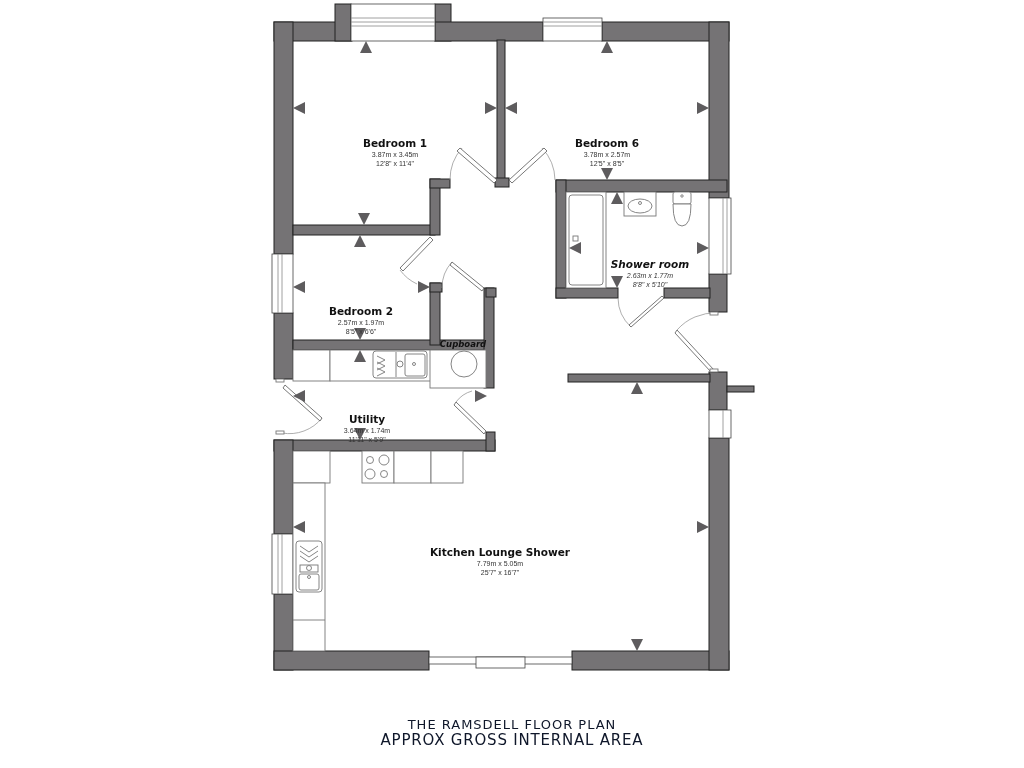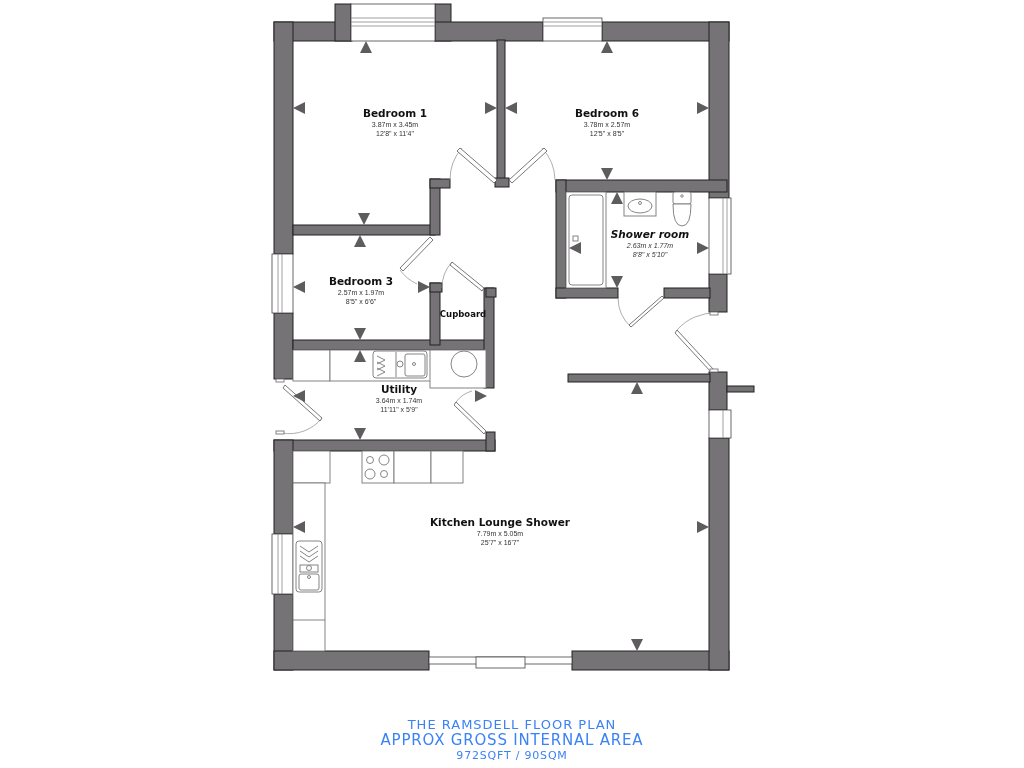--- a/index.html
+++ b/index.html
@@ -5,25 +5,25 @@
   html, body { margin:0; padding:0; background:#ffffff; }
   body { width:1024px; height:768px; position:relative; overflow:hidden; font-family:"DejaVu Sans", sans-serif; }
   #plan { position:absolute; left:0; top:0; width:1024px; height:768px; }
   .wall { fill:#757375; stroke:#222; stroke-width:1; }
   .win { fill:#fff; stroke:#444; stroke-width:0.8; }
   .winline { stroke:#888; stroke-width:0.8; }
   .fix { fill:#fff; stroke:#777; stroke-width:0.9; }
   .swing { fill:none; stroke:#999; stroke-width:0.8; }
   .leaf { fill:#fff; stroke:#555; stroke-width:0.8; }
   .arrow { fill:#5e5c5e; }
-  .room-label { position:absolute; text-align:center; transform:translateX(-50%); white-space:nowrap; color:#111; }
+  .room-label { position:absolute; text-align:center; transform:translateX(-50%); white-space:nowrap; color:#111;margin-top:30px; }
   .room-name { font-family:"DejaVu Sans", sans-serif; font-weight:bold; font-size:10.5px; line-height:13px; display:block; }
   .room-dim { font-family:"Liberation Sans", sans-serif; font-size:7px; line-height:9px; display:block; color:#333; }
   .cup-name { font-size:8.5px; }
-  #caption { position:absolute; left:0; width:1024px; top:716px; text-align:center; color:#3b82f6; font-family:"DejaVu Sans", sans-serif; }
+  #caption { position:absolute; left:0; width:1024px; top:716px; text-align:center; color:#0f172a; font-family:"DejaVu Sans", sans-serif; }
   #caption .t1 { font-size:13px; letter-spacing:1px; font-weight:normal; line-height:17px; display:block; }
   #caption .t2 { font-size:15px; letter-spacing:0.8px; line-height:15px; display:block; }
   #caption .t3 { font-size:11px; letter-spacing:0.8px; line-height:15px; display:block; }
 </style>
 </head>
 <body>
 
 <svg id="plan" viewBox="0 0 1024 768" xmlns="http://www.w3.org/2000/svg">
 
   <g>
@@ -233,38 +233,37 @@
   <span class="room-dim">12'5" x 8'5"</span>
 </div>
 
 <div class="room-label" style="left:650px; top:228px;font-style:italic;">
   <span class="room-name">Shower room</span>
   <span class="room-dim">2.63m x 1.77m</span>
   <span class="room-dim">8'8" x 5'10"</span>
 </div>
 
 <div class="room-label" style="left:361px; top:275px;">
-  <span class="room-name">Bedroom 3</span>
+  <span class="room-name">Bedroom 2</span>
   <span class="room-dim">2.57m x 1.97m</span>
   <span class="room-dim">8'5" x 6'6"</span>
 </div>
 
-<div class="room-label" style="left:463px; top:308px;">
+<div class="room-label" style="left:463px; top:308px;font-style:italic;">
   <span class="room-name cup-name">Cupboard</span>
 </div>
 
-<div class="room-label" style="left:399px; top:383px;">
+<div class="room-label" style="left:367px; top:383px;">
   <span class="room-name">Utility</span>
   <span class="room-dim">3.64m x 1.74m</span>
   <span class="room-dim">11'11" x 5'9"</span>
 </div>
 
 <div class="room-label" style="left:500px; top:516px;">
   <span class="room-name">Kitchen Lounge Shower</span>
   <span class="room-dim">7.79m x 5.05m</span>
   <span class="room-dim">25'7" x 16'7"</span>
 </div>
 
 <div id="caption">
   <span class="t1">THE RAMSDELL FLOOR PLAN</span>
   <span class="t2">APPROX GROSS INTERNAL AREA</span>
-  <span class="t3">972SQFT / 90SQM</span>
 </div>
 
 </body></html>

